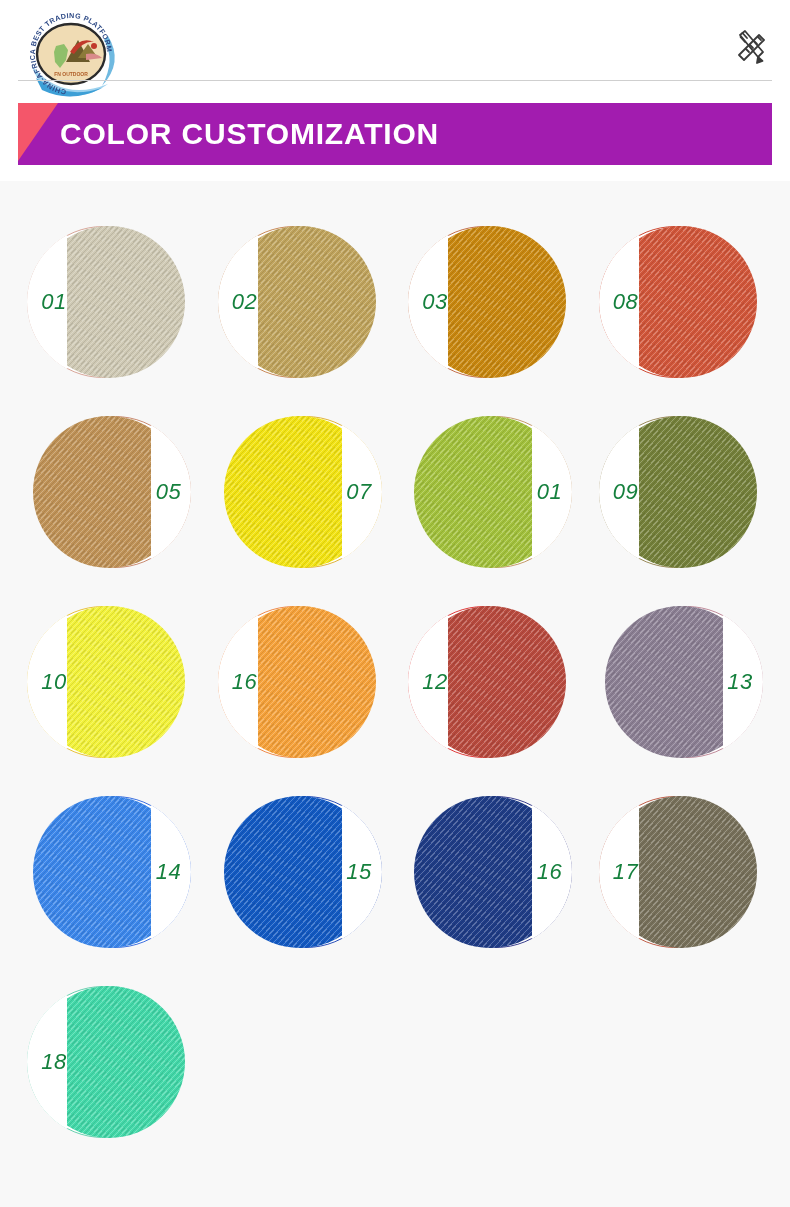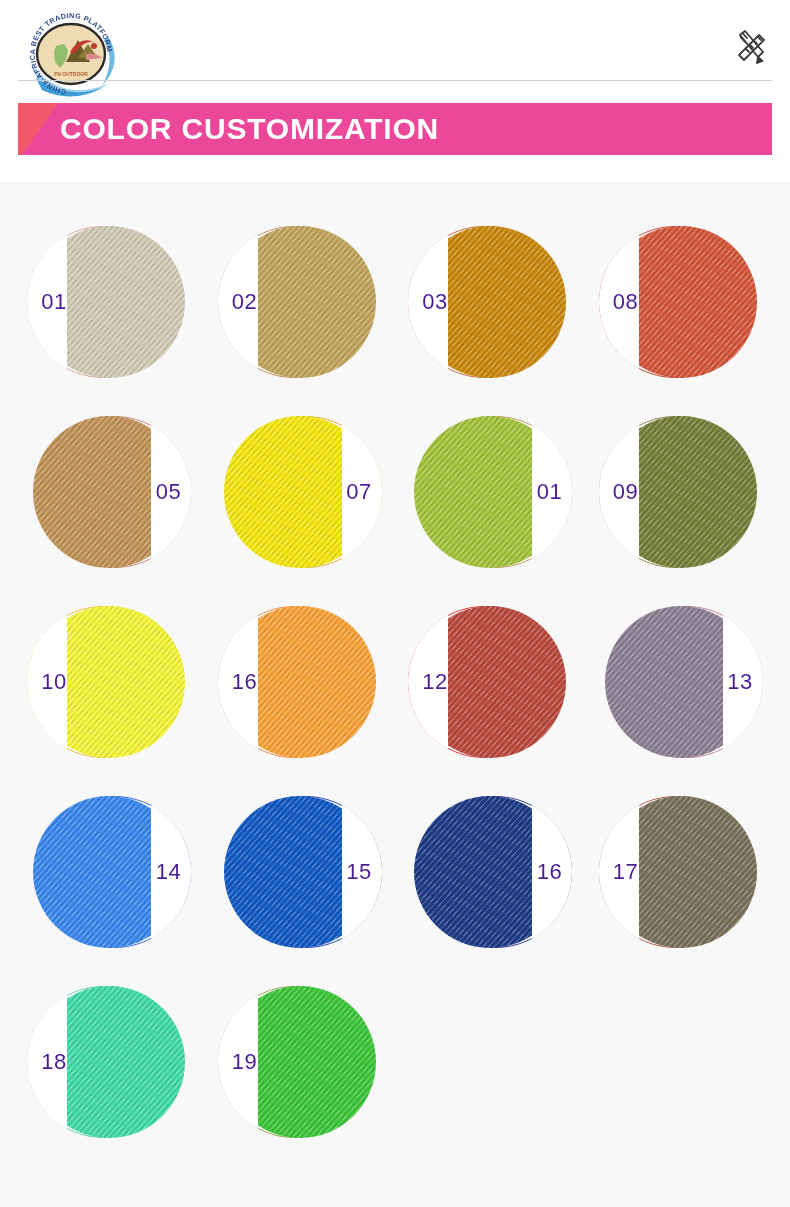--- a/index.html
+++ b/index.html
@@ -50,22 +50,22 @@
   .banner-wrap {
     position: relative;
     width: 790px;
     height: 78px;
     background: #ffffff;
     padding: 0 18px;
   }
   .banner {
     position: relative;
     width: 754px;
-    height: 52px;
-    background: #ec4899;
+    height: 62px;
+    background: #a21caf;
     overflow: hidden;
     display: flex;
     align-items: center;
   }
   .banner-corner {
     position: absolute;
     left: 0;
     top: 0;
     width: 0;
     height: 0;
@@ -174,24 +174,25 @@
     background: #ffffff;
   }
   .wedge-left::before  { left: 0; }
   .wedge-right::before { right: 0; }
 
   .num {
     position: absolute;
     top: 50%;
     transform: translateY(-50%);
     font-size: 22px;
-    color: #4c1d95;
+    color: #15803d;
     font-family: "Liberation Sans", sans-serif;
     letter-spacing: 0.5px;
     line-height: 1;
+    font-style: italic;
   }
   .num-left  { left: 8px; }
   .num-right { right: 4px; }
 </style>
 </head>
 <body>
 
 <div class="header">
 
   <div class="logo">
@@ -381,22 +382,14 @@
         </div>
       </div>
       <div class="cell">
         <div class="swatch">
           <div class="ring ring-left" style="color: rgb(106, 208, 176);"></div>
           <div class="disc" style="color: rgb(66, 216, 168);"></div>
           <div class="wedge wedge-left"></div>
           <div class="num num-left">18</div>
         </div>
       </div>
-      <div class="cell">
-        <div class="swatch">
-          <div class="ring ring-left" style="color: rgb(154, 168, 90);"></div>
-          <div class="disc" style="color: rgb(61, 196, 58);"></div>
-          <div class="wedge wedge-left"></div>
-          <div class="num num-left">19</div>
-        </div>
-      </div>
     </div>
 </div>
 
 </body></html>

